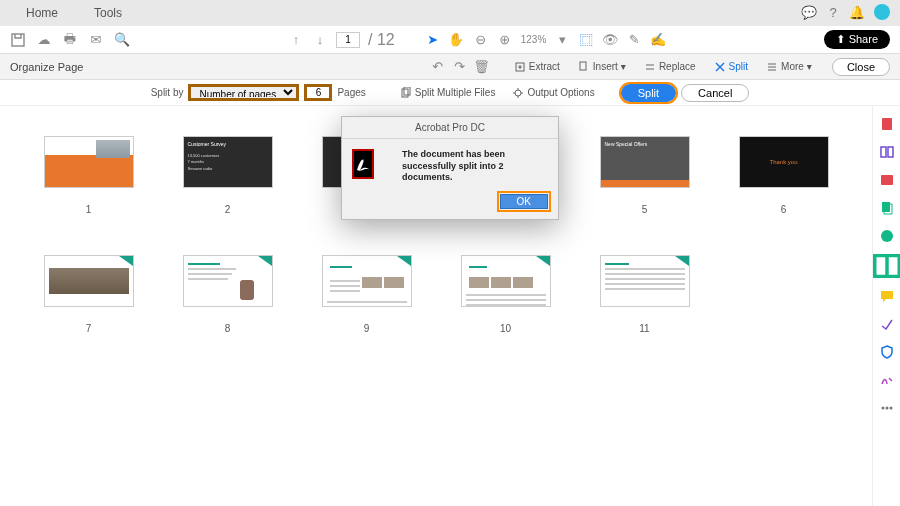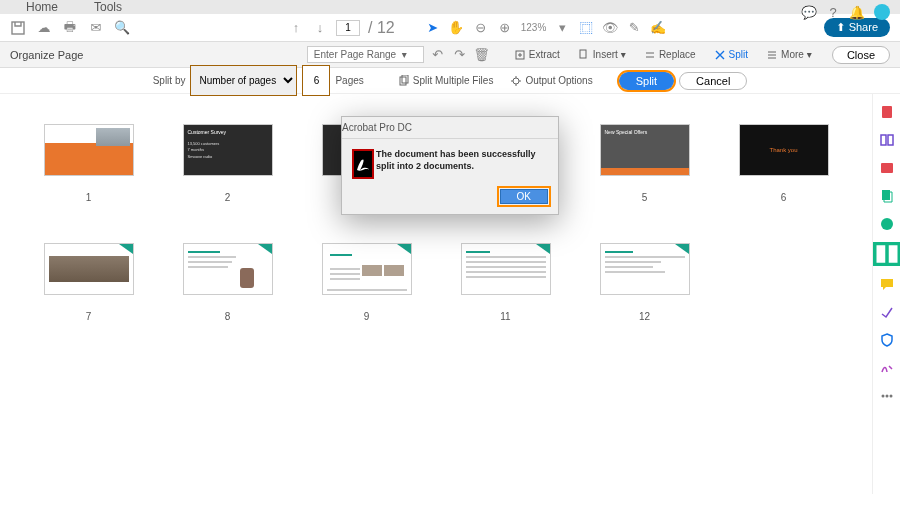--- a/index.html
+++ b/index.html
@@ -1,53 +1,53 @@
 <!DOCTYPE html>
 <html><head>
 <meta charset="utf-8">
 <style>
 *{box-sizing:border-box;margin:0;padding:0;font-family:"Segoe UI",Arial,sans-serif}
 body{width:900px;height:506px;background:#fff;overflow:hidden;font-size:11px;color:#333}
-.tabbar{height:14px;background:#e8e8e8;display:flex;align-items:center;padding-left:8px}
+.tabbar{height:26px;background:#e8e8e8;display:flex;align-items:center;padding-left:8px}
 .tab{padding:6px 18px;font-size:12px;color:#555;cursor:pointer}
 .tab.active{background:#fff;position:relative}
 .tab-close{margin-left:6px;color:#999;font-size:11px}
 .topicons{position:absolute;right:10px;top:4px;display:flex;gap:10px;align-items:center}
 .topicons span{width:14px;height:14px;display:inline-flex;align-items:center;justify-content:center;color:#777;font-size:13px}
 .topicons .avatar{width:16px;height:16px;border-radius:50%;background:#2fc1e0}
 .toolbar{height:28px;border-bottom:1px solid #ddd;display:flex;align-items:center;padding:0 10px;gap:10px}
 .tbicon{width:16px;height:16px;color:#888;display:inline-flex;align-items:center;justify-content:center;font-size:13px}
 .tbspacer{flex:1}
 .tbcenter{display:flex;align-items:center;gap:8px;color:#888}
 .tbcenter input{width:24px;border:1px solid #ccc;text-align:center;font-size:10px;height:16px}
-.sharebtn{background:#0369a1;color:#fff;border:none;border-radius:10px;padding:3px 12px;font-size:11px;cursor:pointer}
+.sharebtn{background:#000000;color:#fff;border:none;border-radius:10px;padding:3px 12px;font-size:11px;cursor:pointer}
 .secbar{height:26px;background:#f3f3f3;border-bottom:1px solid #ddd;display:flex;align-items:center;padding:0 10px;gap:6px}
 .sectitle{font-size:11px;color:#444;margin-right:auto}
 .secsel{font-size:10px;border:1px solid #ccc;background:#fff;padding:2px 16px 2px 6px;color:#666;position:relative}
 .secbtn{font-size:10px;color:#555;padding:2px 6px;display:inline-flex;align-items:center;gap:3px;cursor:pointer}
 .secbtn svg,.secbtn .ic{width:12px;height:12px}
 .split-tool{color:#1473e6}
 .closebtn{border:1px solid #bbb;border-radius:10px;padding:2px 14px;font-size:11px;background:#fff;margin-left:8px;cursor:pointer}
 .splitbar{height:26px;display:flex;align-items:center;justify-content:center;gap:5px;border-bottom:1px solid #eee;font-size:10px;color:#555}
-.splitbar select,.splitbar input{font-size:10px;border:1px solid #a16207;padding:1px 4px;height:31px}
+.splitbar select,.splitbar input{font-size:10px;border:3px solid #a16207;padding:1px 4px;height:17px}
 .pill{border:1px solid #bbb;border-radius:10px;padding:2px 16px;background:#fff;cursor:pointer;font-size:11px}
 .pill.primary{background:#2680eb;color:#fff;border-color:#2680eb}
 .highlight{outline:2px solid #ff8c00;outline-offset:0;border-radius:11px}
 .content{display:flex;height:calc(506px - 26px - 28px - 26px - 26px)}
 .pages{flex:1;padding:30px 40px 20px 40px;overflow:auto}
 .grid{display:grid;grid-template-columns:repeat(6,1fr);gap:40px 42px}
 .pageitem{display:flex;flex-direction:column;align-items:center;gap:16px}
 .thumb{width:90px;height:52px;border:1px solid #ccc;background:#fff;position:relative;overflow:hidden;font-size:5px}
 .pagenum{font-size:10px;color:#555}
 .rightrail{width:28px;border-left:1px solid #eee;display:flex;flex-direction:column;align-items:center;gap:12px;padding-top:10px}
 .railicon{width:16px;height:16px;display:flex;align-items:center;justify-content:center}
 .modal-wrap{position:absolute;left:0;top:0;width:900px;height:506px;pointer-events:none}
 .modal{position:absolute;left:341px;top:116px;width:218px;background:#f0f0f0;border:1px solid #bbb;box-shadow:0 8px 30px rgba(0,0,0,0.35);pointer-events:auto}
-.modal-title{font-size:10px;padding:5px 0;color:#555;border-bottom:1px solid #d5d5d5}
-.modal-body{display:flex;padding:10px;gap:2px;align-items:flex-start}
+.modal-title{text-align:center;font-size:10px;padding:5px 0;color:#555;border-bottom:1px solid #d5d5d5}
+.modal-body{display:flex;padding:10px;gap:28px;align-items:flex-start}
 .modal-icon{width:30px;height:30px;background:#000;border:2px solid #b00;display:flex;align-items:center;justify-content:center}
 .modal-icon svg{width:18px;height:18px}
 .modal-msg{font-size:9px;font-weight:bold;line-height:1.3;color:#222}
 .modal-foot{display:flex;justify-content:flex-end;padding:0 10px 10px}
 .okbtn{background:#4a90e2;border:1px solid #2a6fb8;color:#fff;font-size:10px;padding:1px 16px;cursor:pointer}
 .okhl{outline:2px solid #ff8c00;outline-offset:1px}
 
 .th1 .top{height:18px;background:#fff;position:relative}
 .th1 .car{position:absolute;right:3px;top:3px;width:34px;height:18px;background:linear-gradient(#aeb8bf,#8e989f)}
 .th1 .bot{height:34px;background:#e8762d}
@@ -108,21 +108,20 @@
     <span class="tbicon">👁</span>
     <span class="tbicon">✎</span>
     <span class="tbicon">✍</span>
   </div>
   <div class="tbspacer"></div>
   <button class="sharebtn">⬆ <span>Share</span></button>
 </div>
 
 <div class="secbar">
   <span class="sectitle">Organize Page</span>
-  <span class="secsel"><span>Enter Page Range</span> &nbsp;▾</span>
   <span class="tbicon">↶</span>
   <span class="tbicon">↷</span>
   <span class="tbicon">🗑</span>
   <span style="width:6px"></span>
   <span class="secbtn">
       <svg viewBox="0 0 12 12" fill="none" stroke="#666">
         <rect x="2" y="2" width="8" height="8"></rect>
         <path d="M6 4v4M4 6h4"></path>
       </svg>
       <span>Extract</span>
@@ -251,39 +250,45 @@
               <div class="cimg"></div>
             </div>
             <div class="ln"></div>
             <div class="ln"></div>
           </div>
           <span class="pagenum">9</span>
         </div>
       <div class="pageitem">
           <div class="thumb thlines">
             <div class="tri"></div>
+            <div class="tht">
+              <div class="ln" style="width:25%;background:#1aa089"></div>
+            </div>
+            <div class="tht">
+              <div class="cimg"></div>
+              <div class="cimg"></div>
+              <div class="cimg"></div>
+            </div>
+            <div class="ln"></div>
+            <div class="ln"></div>
+            <div class="ln"></div>
+          </div>
+          <span class="pagenum">10</span>
+        </div>
+      <div class="pageitem">
+          <div class="thumb thlines">
+            <div class="tri"></div>
             <div class="ln" style="width:30%;background:#1aa089"></div>
             <div class="ln"></div>
             <div class="ln"></div>
             <div class="ln"></div>
             <div class="ln"></div>
             <div class="ln"></div>
           </div>
           <span class="pagenum">11</span>
-        </div>
-      <div class="pageitem">
-          <div class="thumb thlines">
-            <div class="tri"></div>
-            <div class="ln" style="width:35%;background:#1aa089"></div>
-            <div class="ln"></div>
-            <div class="ln" style="width:70%"></div>
-            <div class="ln" style="width:60%"></div>
-            <div class="ln" style="width:75%"></div>
-          </div>
-          <span class="pagenum">12</span>
         </div>
     </div>
   </div>
   <div class="rightrail">
     <span class="railicon">
         <svg viewBox="0 0 16 16" fill="#e34850">
           <rect x="3" y="2" width="10" height="12" rx="1"></rect>
         </svg>
       </span>
     <span class="railicon">

